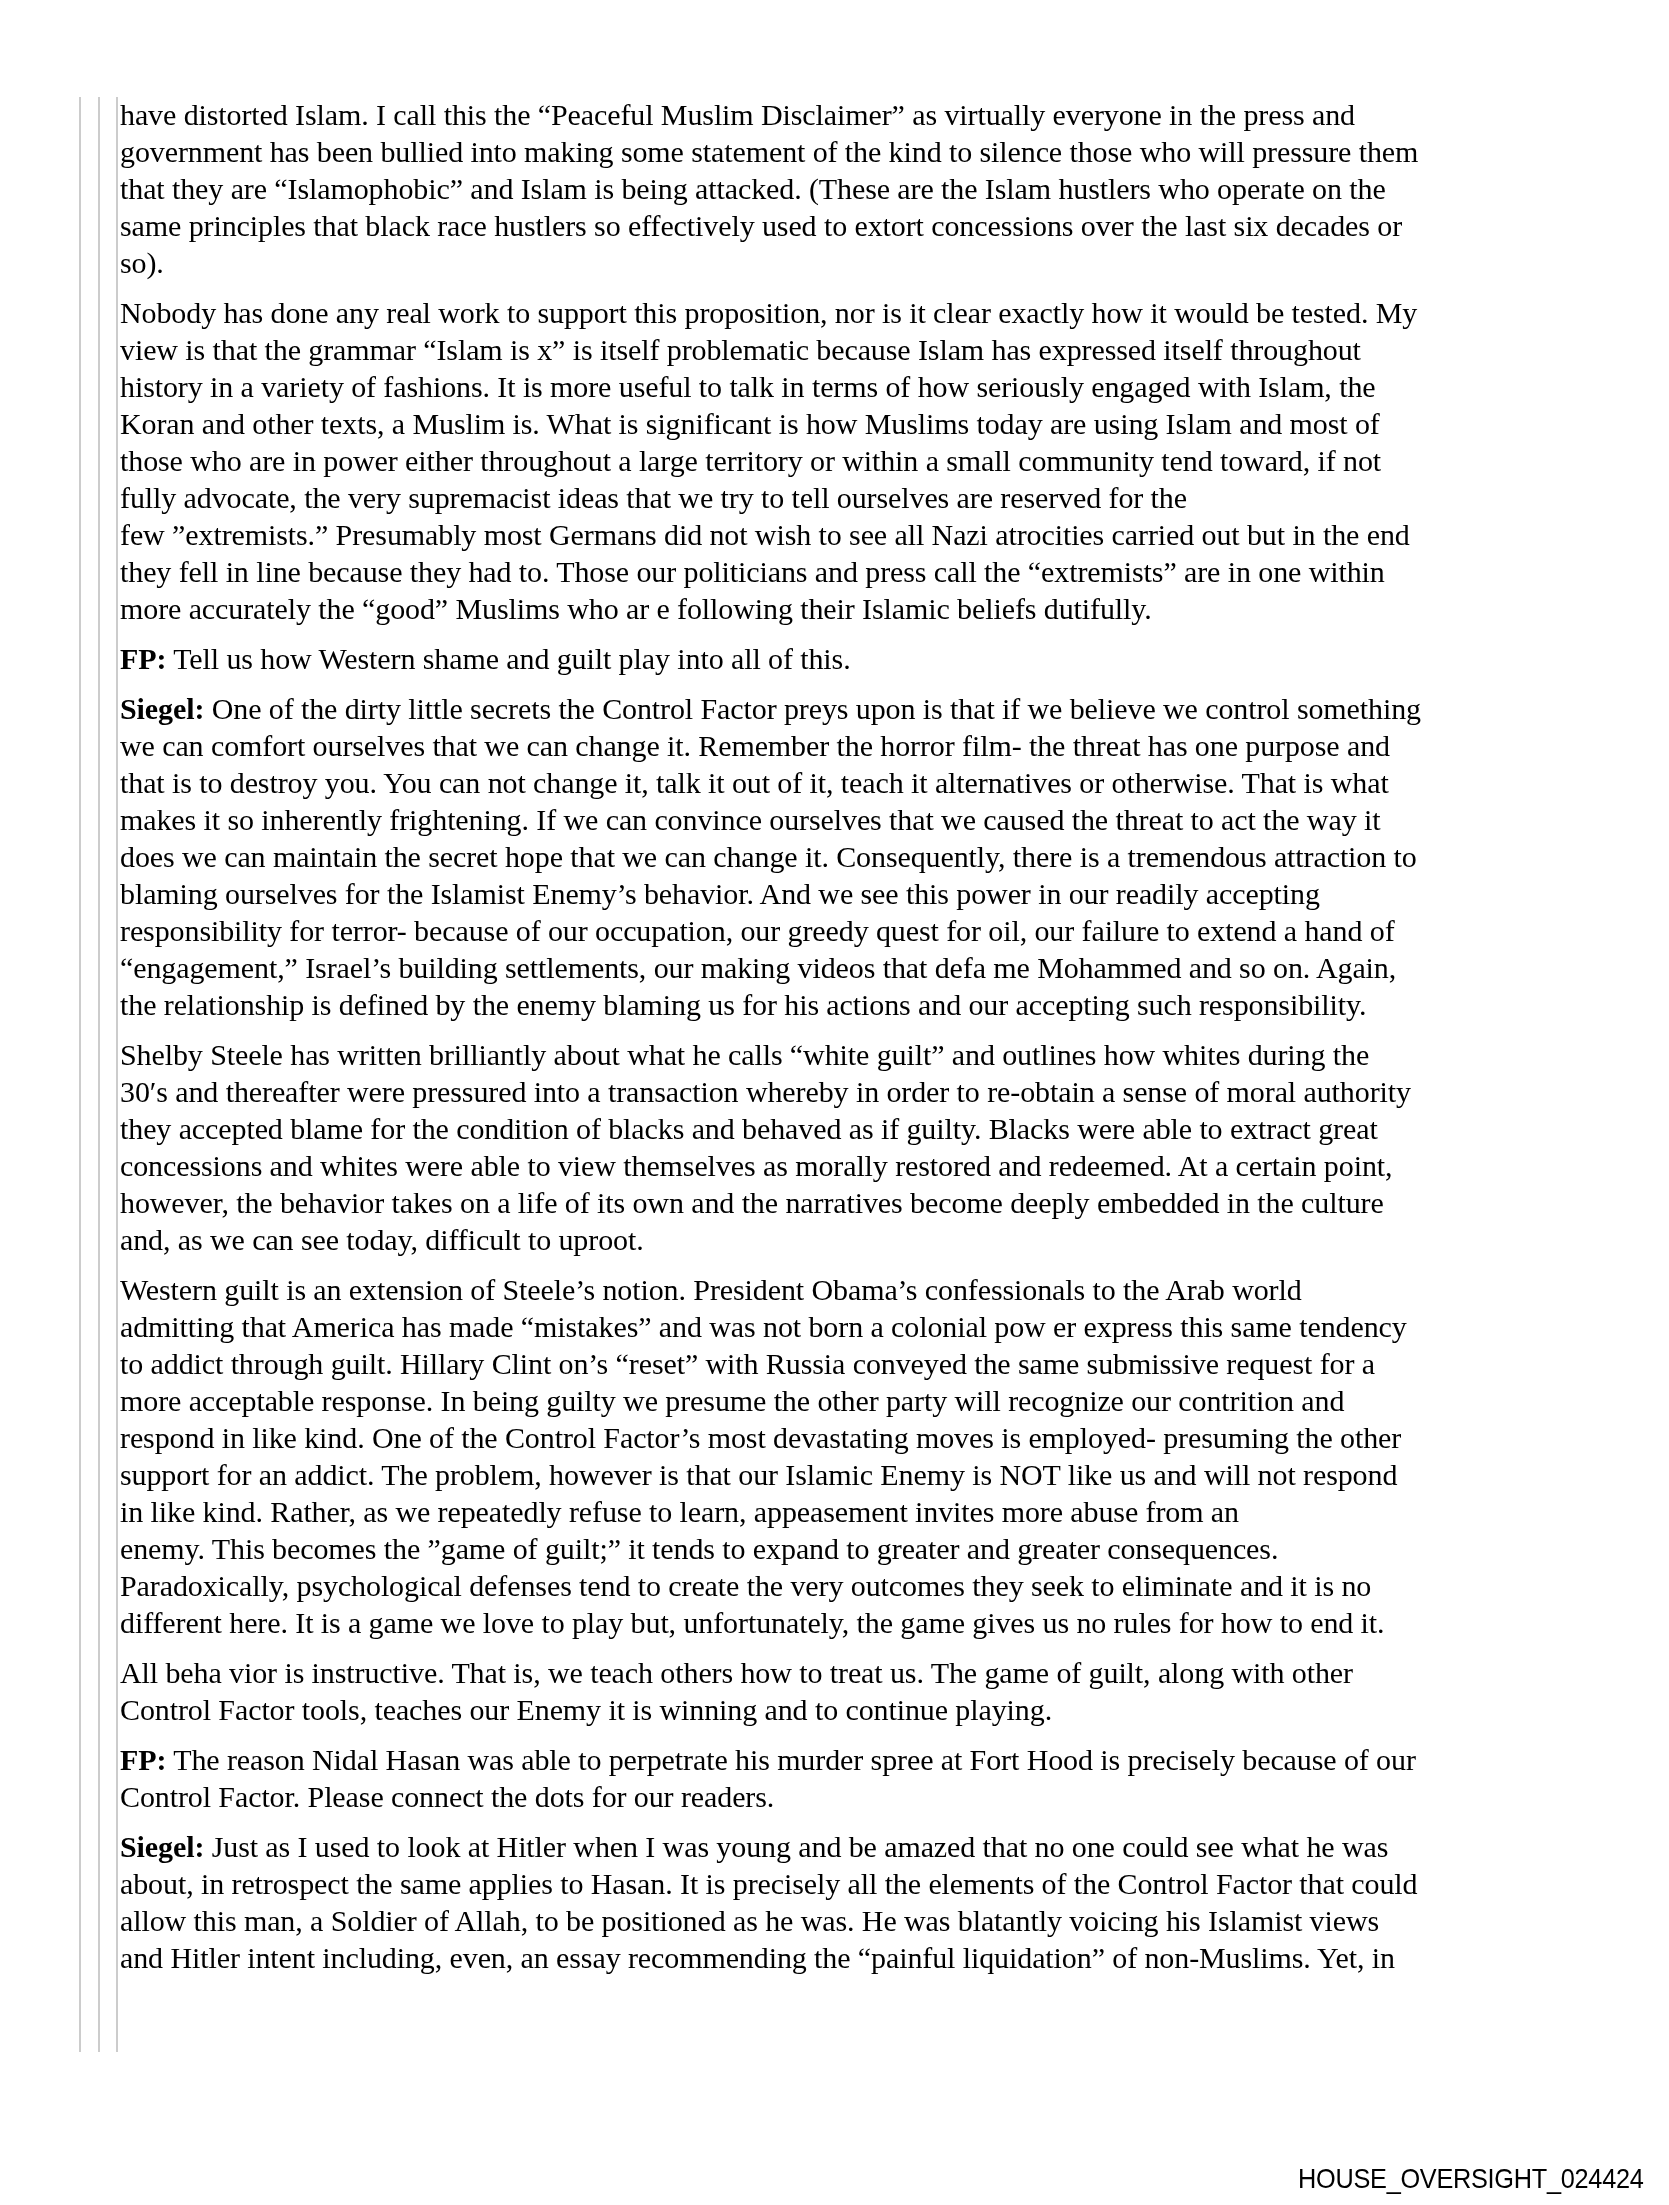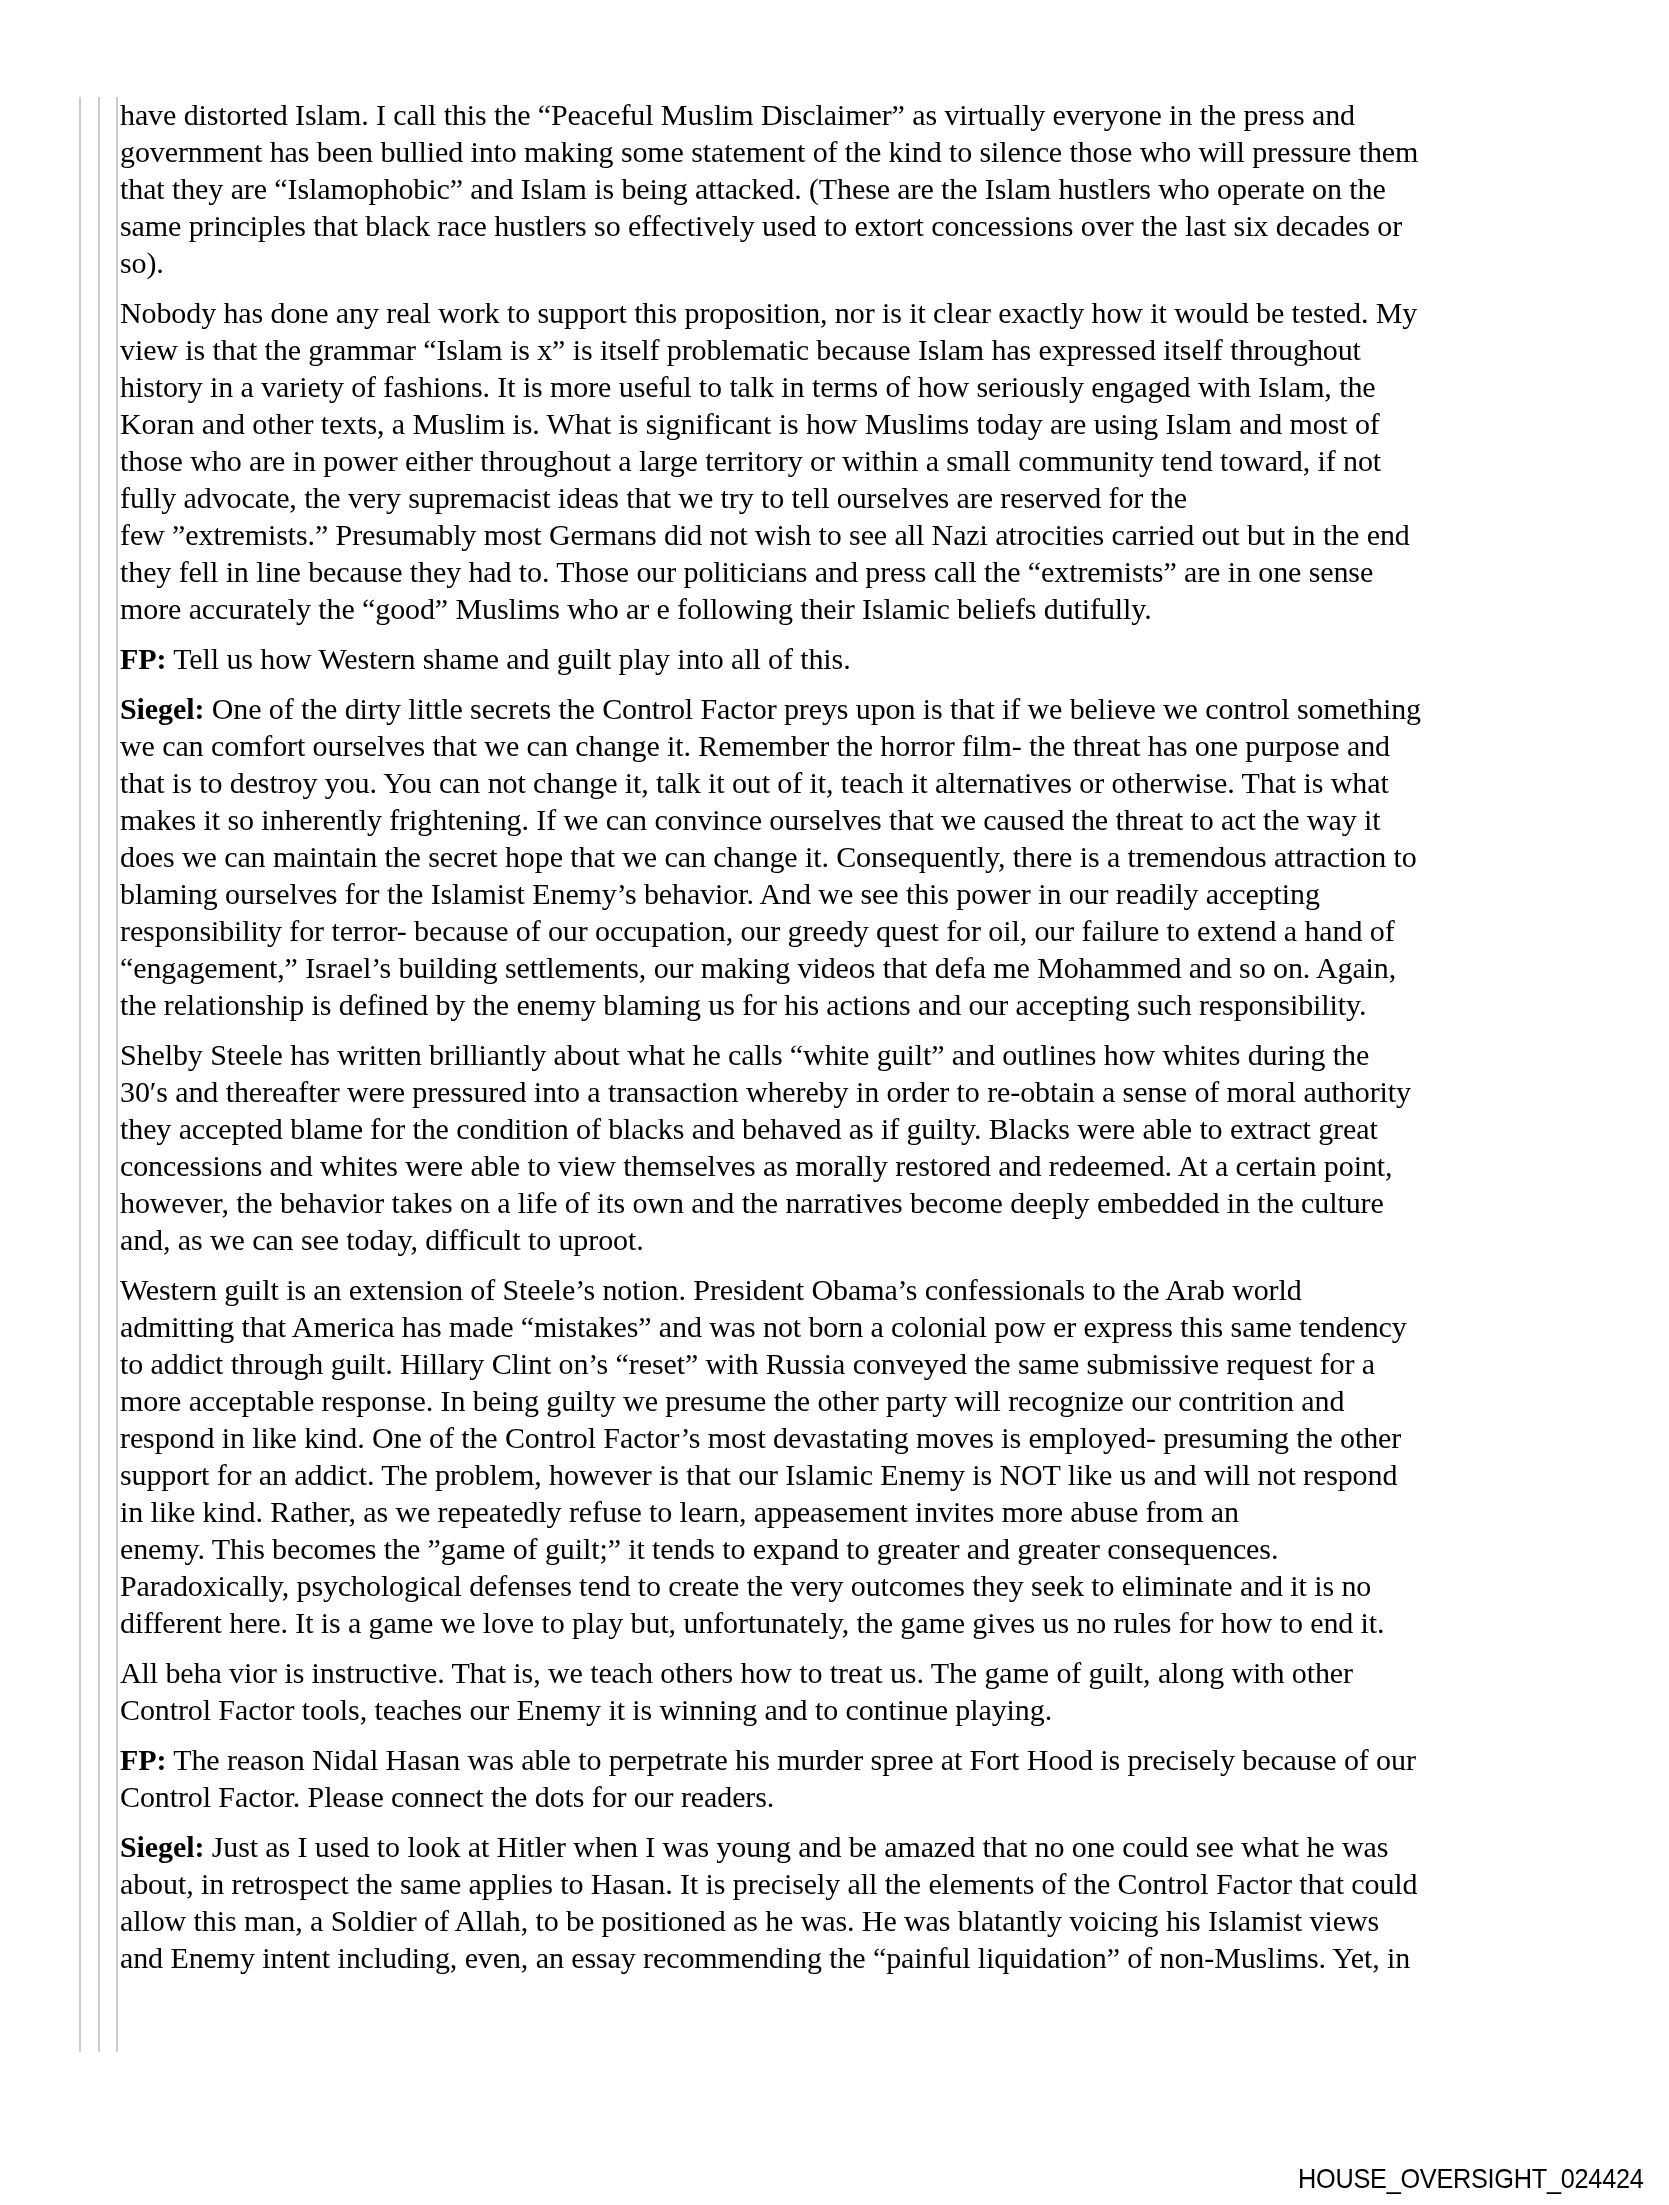--- a/index.html
+++ b/index.html
@@ -75,21 +75,21 @@
   </p>
 
   <p class="para">
     <span class="line">Nobody has done any real work to support this proposition, nor is it clear exactly how it would be tested. My</span>
     <span class="line">view is that the grammar “Islam is x” is itself problematic because Islam has expressed itself throughout</span>
     <span class="line">history in a variety of fashions. It is more useful to talk in terms of how seriously engaged with Islam, the</span>
     <span class="line">Koran and other texts, a Muslim is. What is significant is how Muslims today are using Islam and most of</span>
     <span class="line">those who are in power either throughout a large territory or within a small community tend toward, if not</span>
     <span class="line">fully advocate, the very supremacist ideas that we try to tell ourselves are reserved for the</span>
     <span class="line">few ”extremists.”  Presumably most Germans did not wish to see all Nazi atrocities carried out but in the end</span>
-    <span class="line">they fell in line because they had to. Those our politicians and press call the “extremists” are in one sense</span>
+    <span class="line">they fell in line because they had to. Those our politicians and press call the “extremists” are in one within</span>
     <span class="line">more accurately the “good” Muslims who ar e following their Islamic beliefs dutifully.</span>
   </p>
 
   <p class="para">
     <span class="line"><span class="speaker">FP:</span> <span>Tell us how Western shame and guilt play into all of this.</span></span>
   </p>
 
   <p class="para">
     <span class="line"><span class="speaker">Siegel:</span> <span>One of the dirty little secrets the Control Factor preys upon is that if we believe we control something</span></span>
     <span class="line">we can comfort ourselves that we can change it. Remember the horror film- the threat has one purpose and</span>
@@ -131,19 +131,19 @@
 
   <p class="para">
     <span class="line"><span class="speaker">FP:</span> <span>The reason Nidal Hasan was able to perpetrate his murder spree at Fort Hood is precisely because of our</span></span>
     <span class="line">Control Factor. Please connect the dots for our readers.</span>
   </p>
 
   <p class="para">
     <span class="line"><span class="speaker">Siegel:</span> <span>Just as I used to look at Hitler when I was young and be amazed that no one could see what he was</span></span>
     <span class="line">about, in retrospect the same applies to Hasan. It is precisely all the elements of the Control Factor that could</span>
     <span class="line">allow this man, a Soldier of Allah, to be positioned as he was. He was blatantly voicing his Islamist views</span>
-    <span class="line">and Enemy intent including, even, an essay recommending the “painful liquidation” of non-Muslims. Yet, in</span>
+    <span class="line">and Hitler intent including, even, an essay recommending the “painful liquidation” of non-Muslims. Yet, in</span>
   </p>
 
 </div>
 
 <div class="footer-id">HOUSE_OVERSIGHT_024424</div>
 
 
 </body></html>

